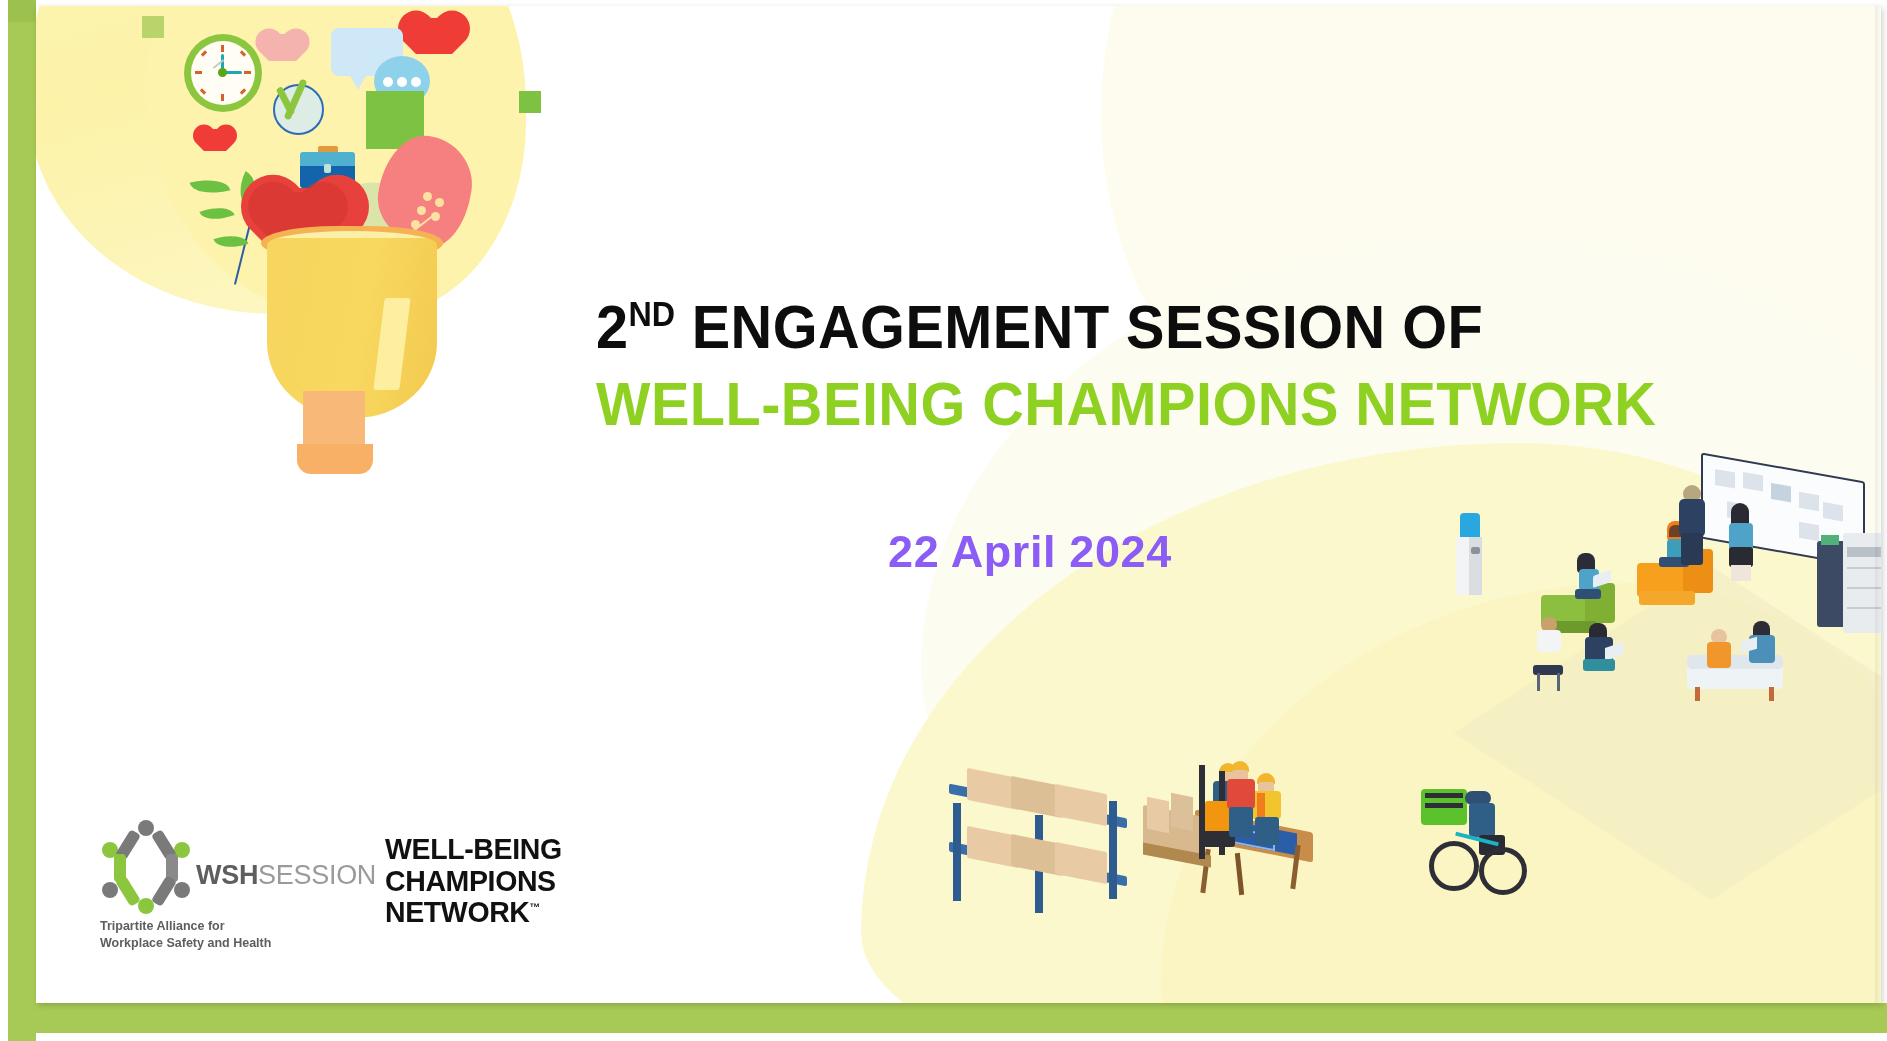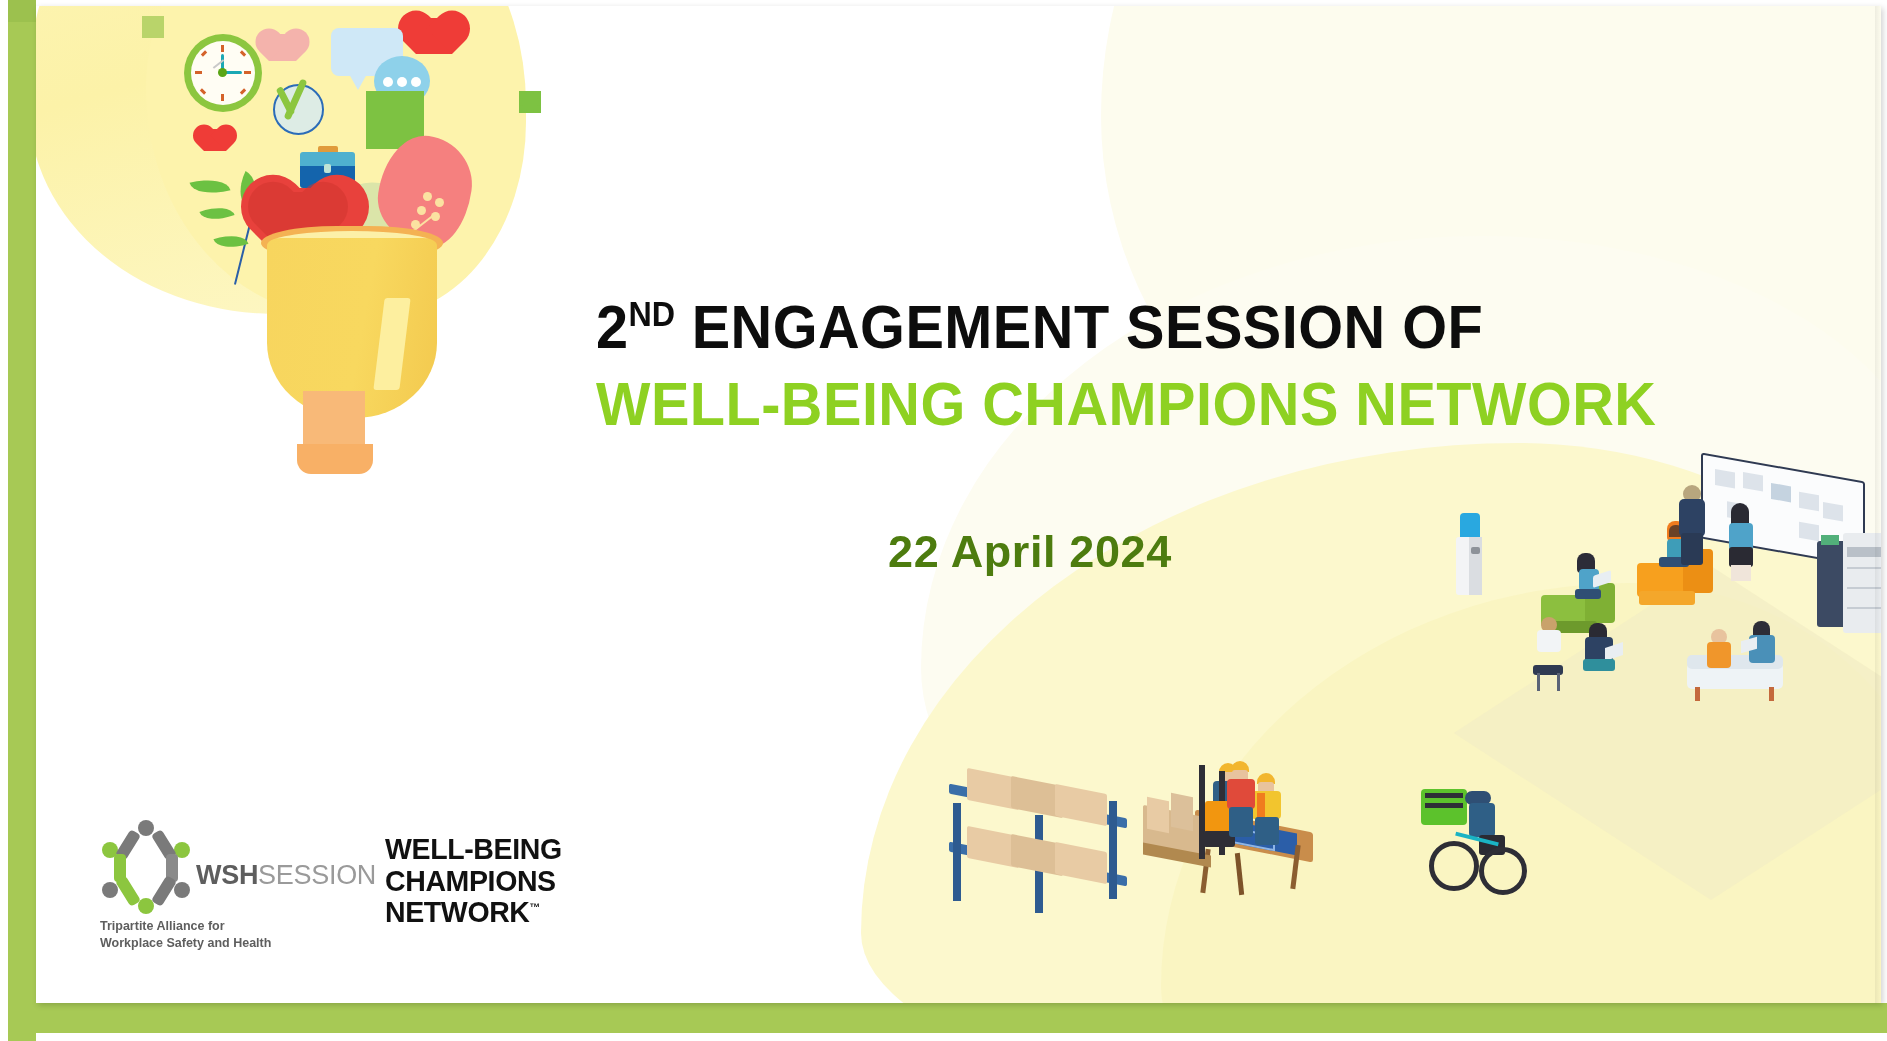--- a/index.html
+++ b/index.html
@@ -132,21 +132,21 @@
   .line1 sup{font-size:.56em;vertical-align:super;letter-spacing:0;}
   .line2{
     font-family:"Liberation Sans Narrow","Liberation Sans",sans-serif;
     font-weight:bold;font-size:62px;letter-spacing:.5px;color:#8ed122;
     white-space:nowrap;line-height:1.05;margin-top:12px;
     transform:scaleX(.93);transform-origin:left center;
   }
   .dateline{
     position:absolute;left:852px;top:520px;
     font-family:"Liberation Sans",sans-serif;
-    font-weight:bold;font-size:45px;color:#4d7c0f;letter-spacing:.6px;
+    font-weight:bold;font-size:45px;color:#8b5cf6;letter-spacing:.6px;
     white-space:nowrap;
   }
 
   
   .logos{position:absolute;left:52px;bottom:48px;display:flex;align-items:flex-end;gap:52px;}
   .wsh{position:relative;width:245px;height:135px;}
   .hexwrap{position:absolute;left:12px;top:0;width:92px;height:92px;}
   .hexwrap div{position:absolute;border-radius:50%;}
   .wshtext{
     position:absolute;left:108px;top:40px;

